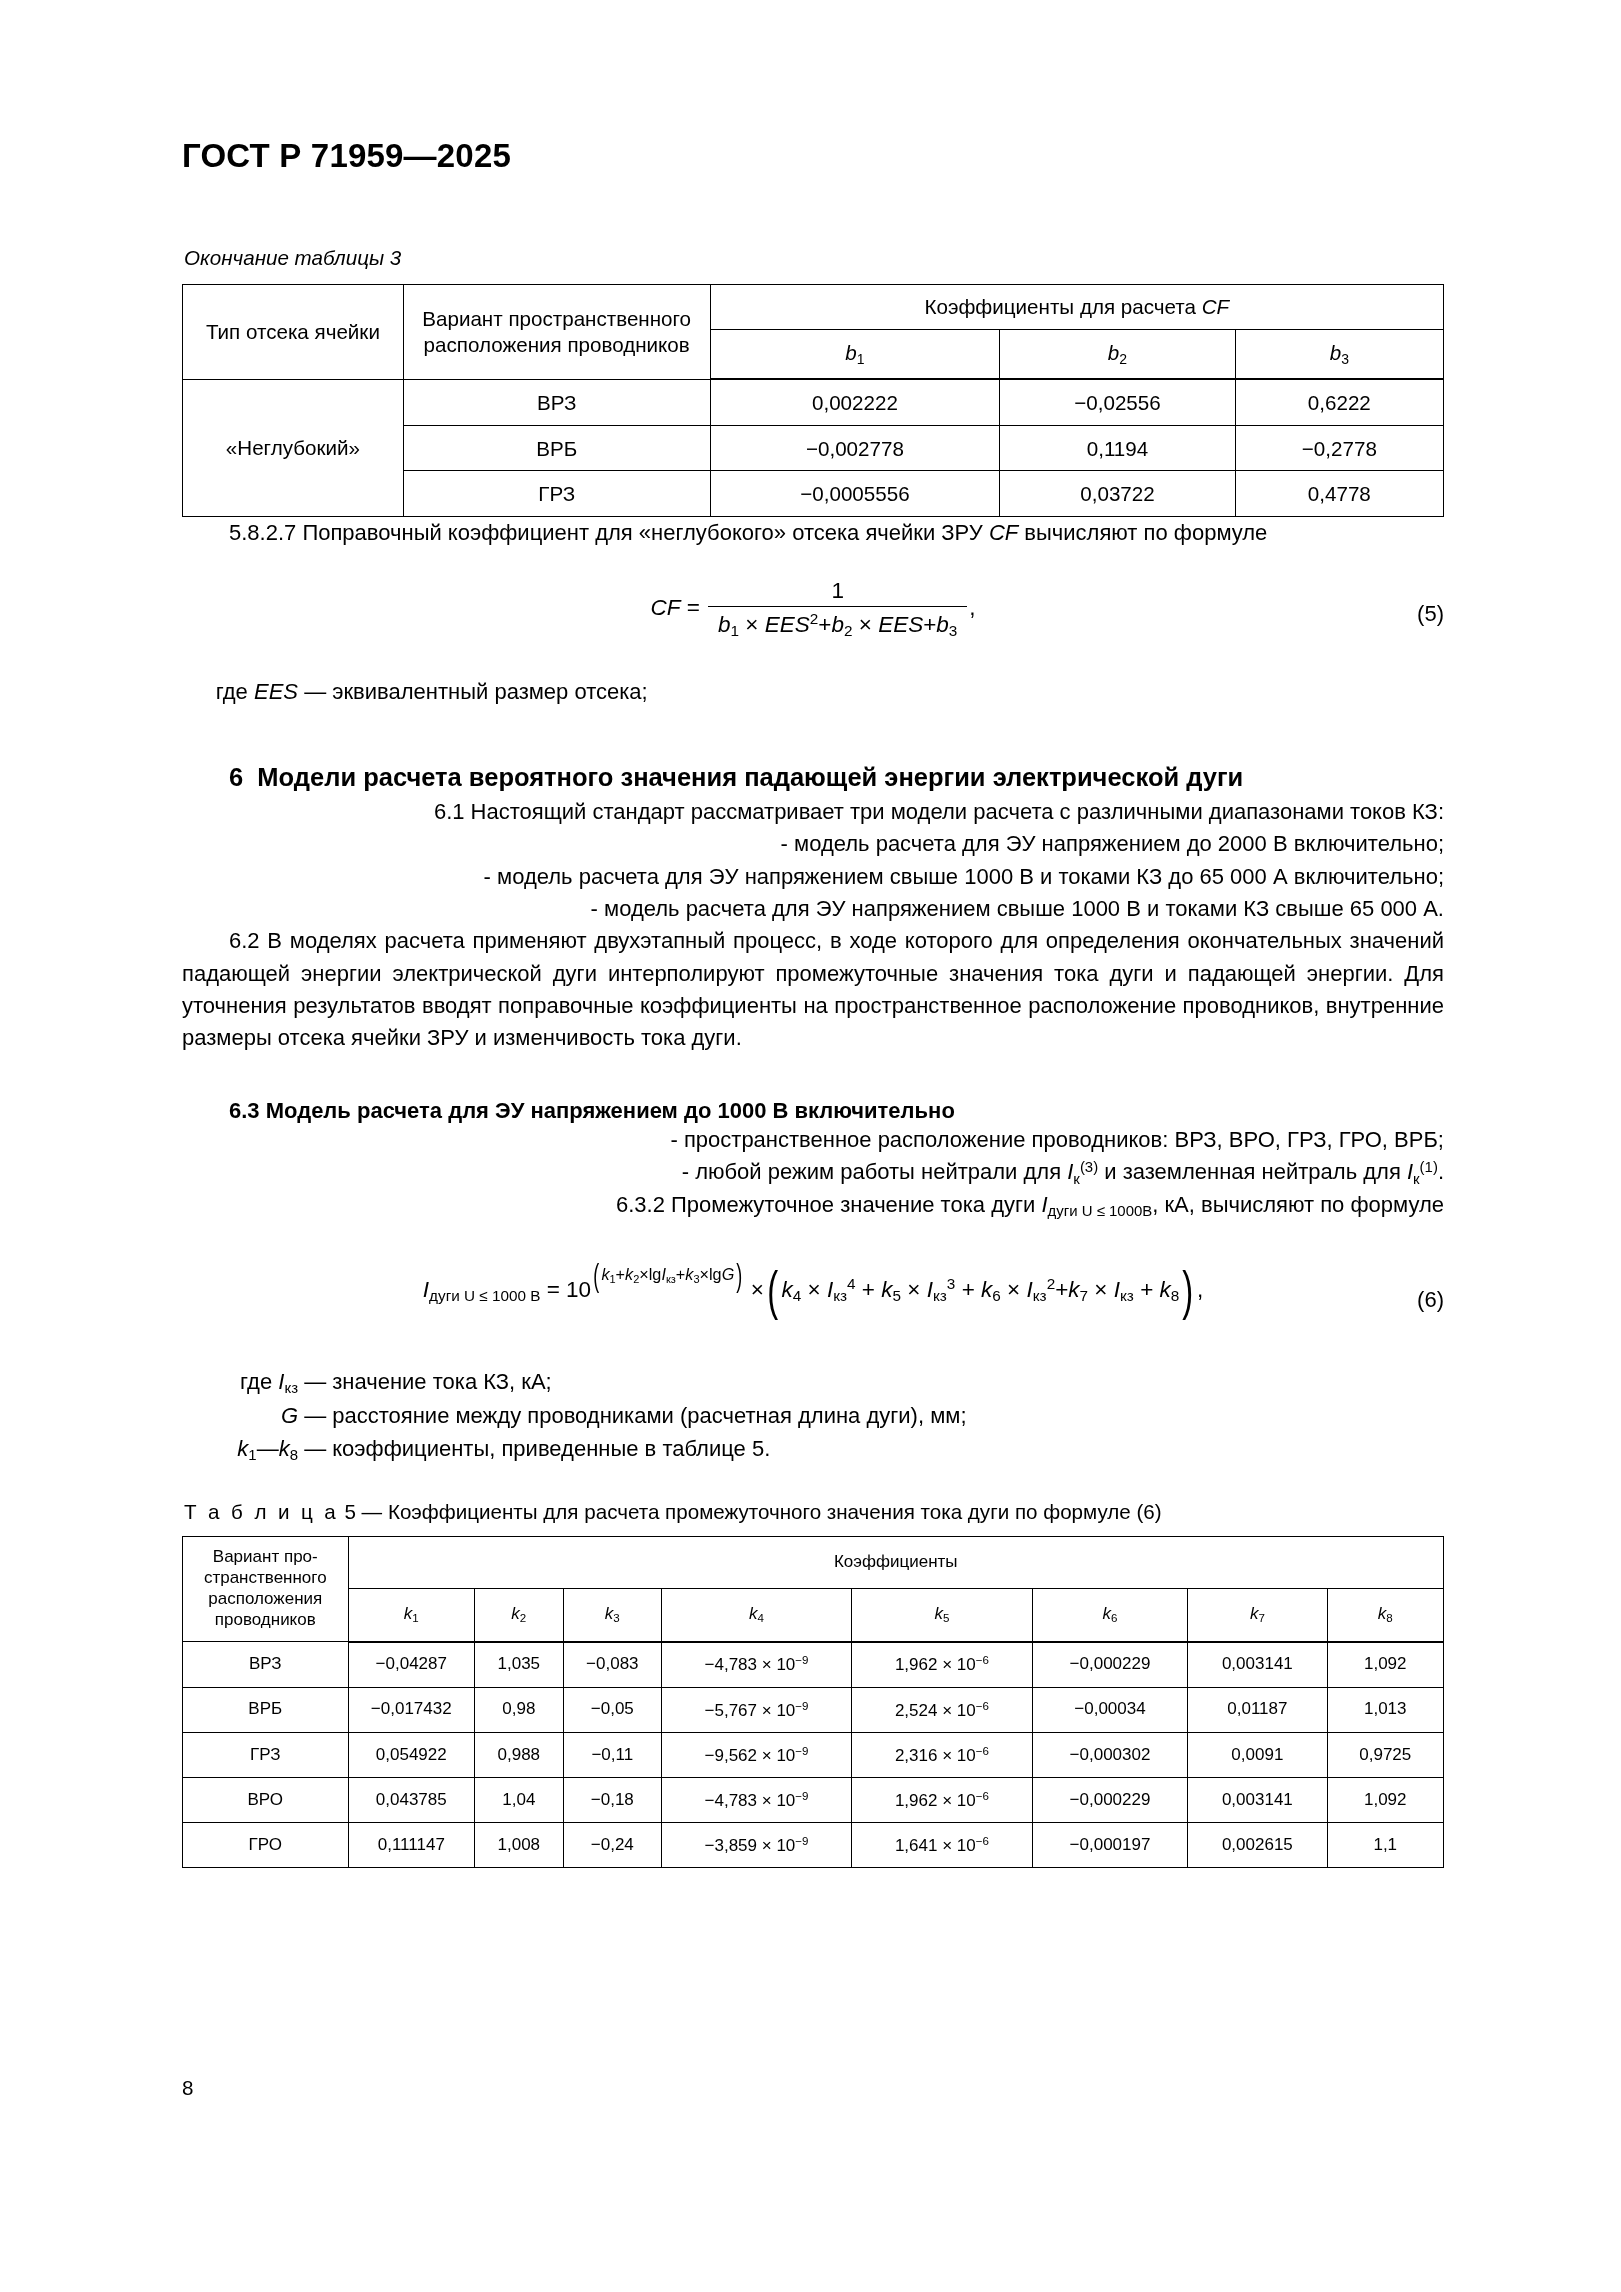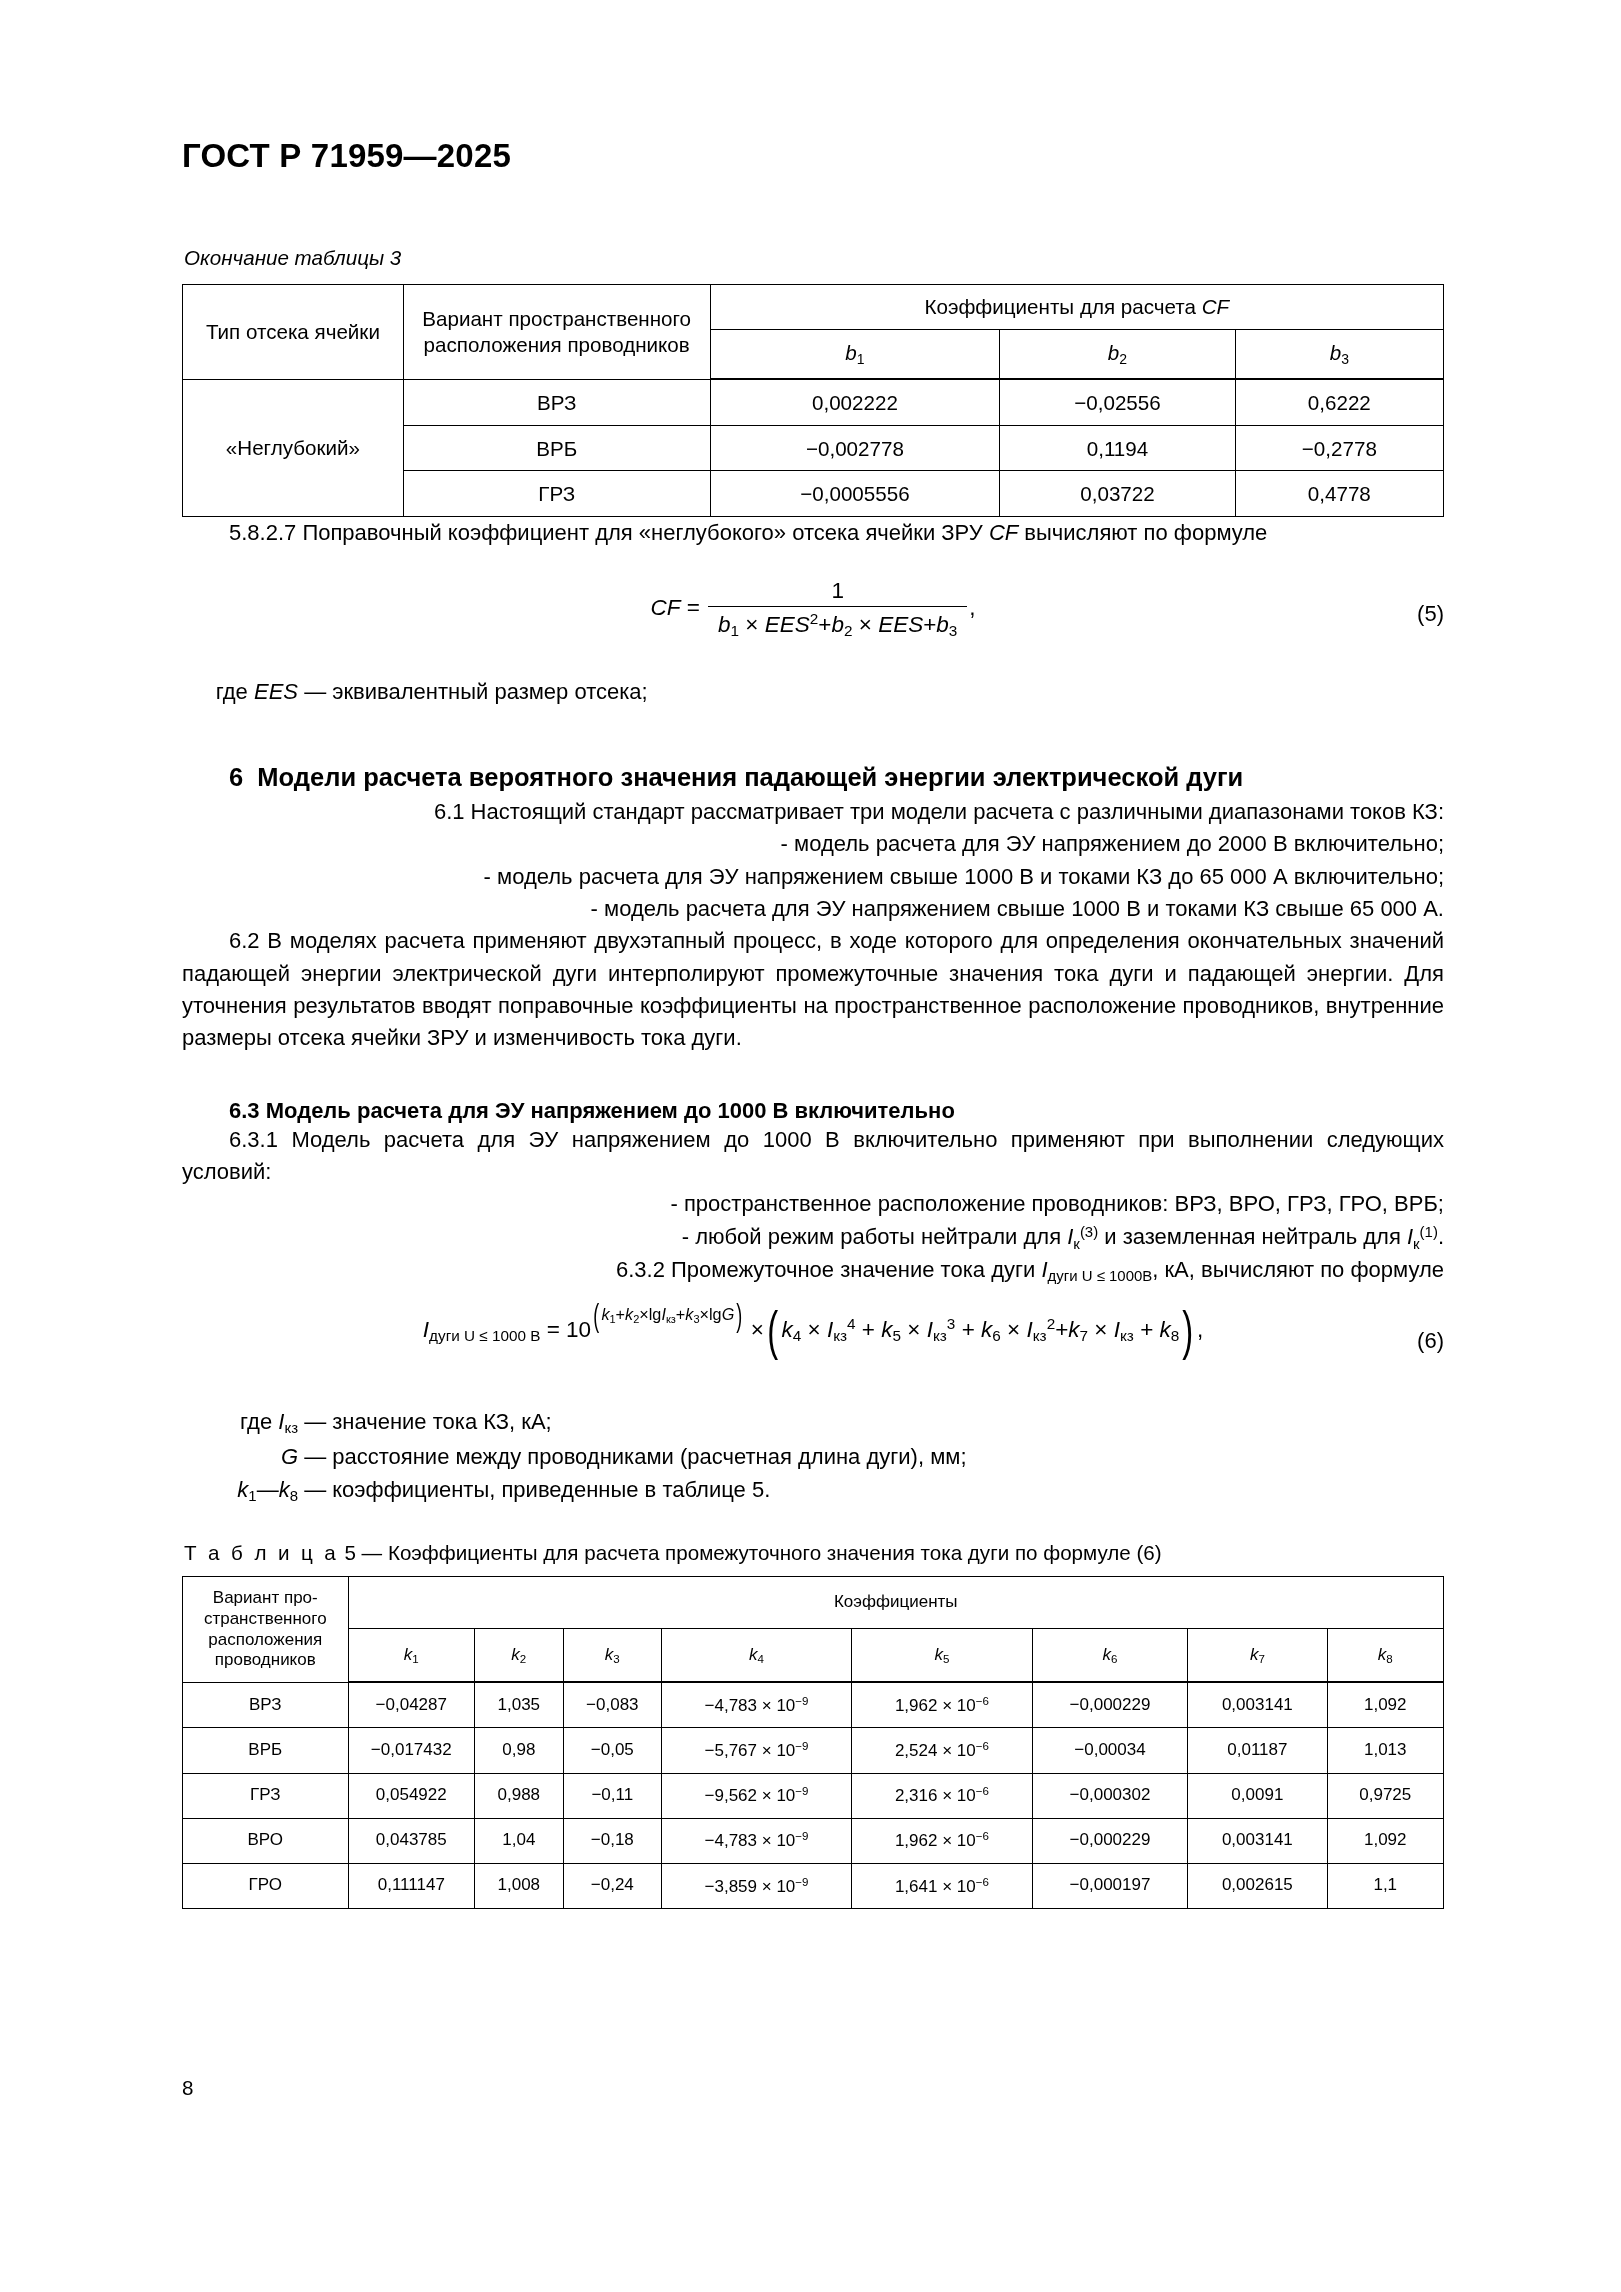--- a/index.html
+++ b/index.html
@@ -273,29 +273,28 @@
 
     <p class="body indent gap-md nojust">6.1 Настоящий стандарт рассматривает три модели расчета с различными диапазонами токов КЗ:</p>
     <p class="body nojust">- модель расчета для ЭУ напряжением до 2000 В включительно;</p>
     <p class="body nojust">- модель расчета для ЭУ напряжением свыше 1000 В и токами КЗ до 65 000 А включительно;</p>
     <p class="body nojust">- модель расчета для ЭУ напряжением свыше 1000 В и токами КЗ свыше 65 000 А.</p>
 
     <p class="body indent">6.2 В моделях расчета применяют двухэтапный процесс, в ходе которого для определения окончательных значений падающей энергии электрической дуги интерполируют промежуточные значения тока дуги и падающей энергии. Для уточнения результатов вводят поправочные коэффициенты на пространственное расположение проводников, внутренние размеры отсека ячейки ЗРУ и изменчивость тока дуги.</p>
 
     <h3 class="subsect">6.3 Модель расчета для ЭУ напряжением до 1000 В включительно</h3>
 
-    <p class="body indent gap-md">6.3.1 Модель расчета для ЭУ напряжением до 1000 В включительно применяют при выполнении следующих условий:</p>
 
     <p class="body nojust" style="padding-left:47px">- пространственное расположение проводников: ВРЗ, ВРО, ГРЗ, ГРО, ВРБ;</p>
 
     <p class="body nojust" style="padding-left:47px"><span>- любой режим работы нейтрали для </span><em class="it">I</em><span class="sub">к</span><span class="sup">(3)</span><span> и заземленная нейтраль для </span><em class="it">I</em><span class="sub">к</span><span class="sup">(1)</span><span>.</span></p>
 
     <p class="body nojust indent"><span>6.3.2 Промежуточное значение тока дуги </span><em class="it">I</em><span class="sub">дуги U ≤ 1000В</span><span>, кА, вычисляют по формуле</span></p>
 
-    <div class="formula-row" style="margin-top:18px;margin-bottom:29px">
+    <div class="formula-row" style="margin-top:42px;margin-bottom:29px">
       <div class="formula-center"><em class="it">I</em><span class="sub">дуги U ≤ 1000 В</span>
         <span>=</span>
         <span>10</span><span class="exp-block"><span class="paren-exp">(</span><em class="it">k</em><span class="sub">1</span><span>+</span><em class="it">k</em><span class="sub">2</span><span>×</span><span>lg</span><em class="it">I</em><span class="sub">кз</span><span>+</span><em class="it">k</em><span class="sub">3</span><span>×</span><span>lg</span><em class="it">G</em><span class="paren-exp">)</span></span>
         <span>×</span><span class="paren-big">(</span><em class="it">k</em><span class="sub">4</span>
         <span>×</span>
         <em class="it">I</em><span class="sub">кз</span><span class="sup">4</span>
         <span>+</span>
         <em class="it">k</em><span class="sub">5</span>
         <span>×</span>
         <em class="it">I</em><span class="sub">кз</span><span class="sup">3</span>

